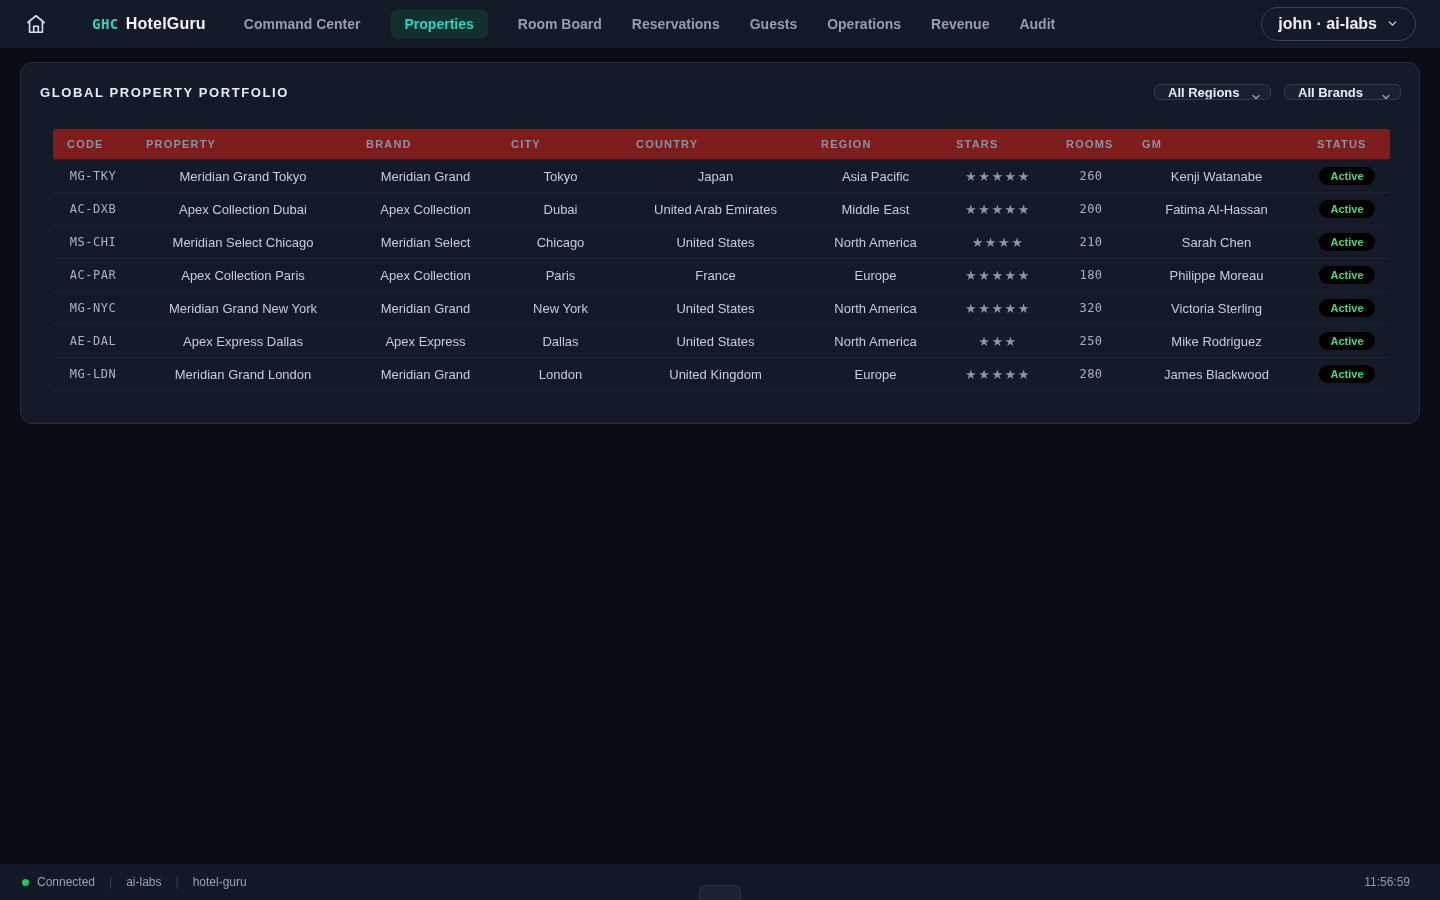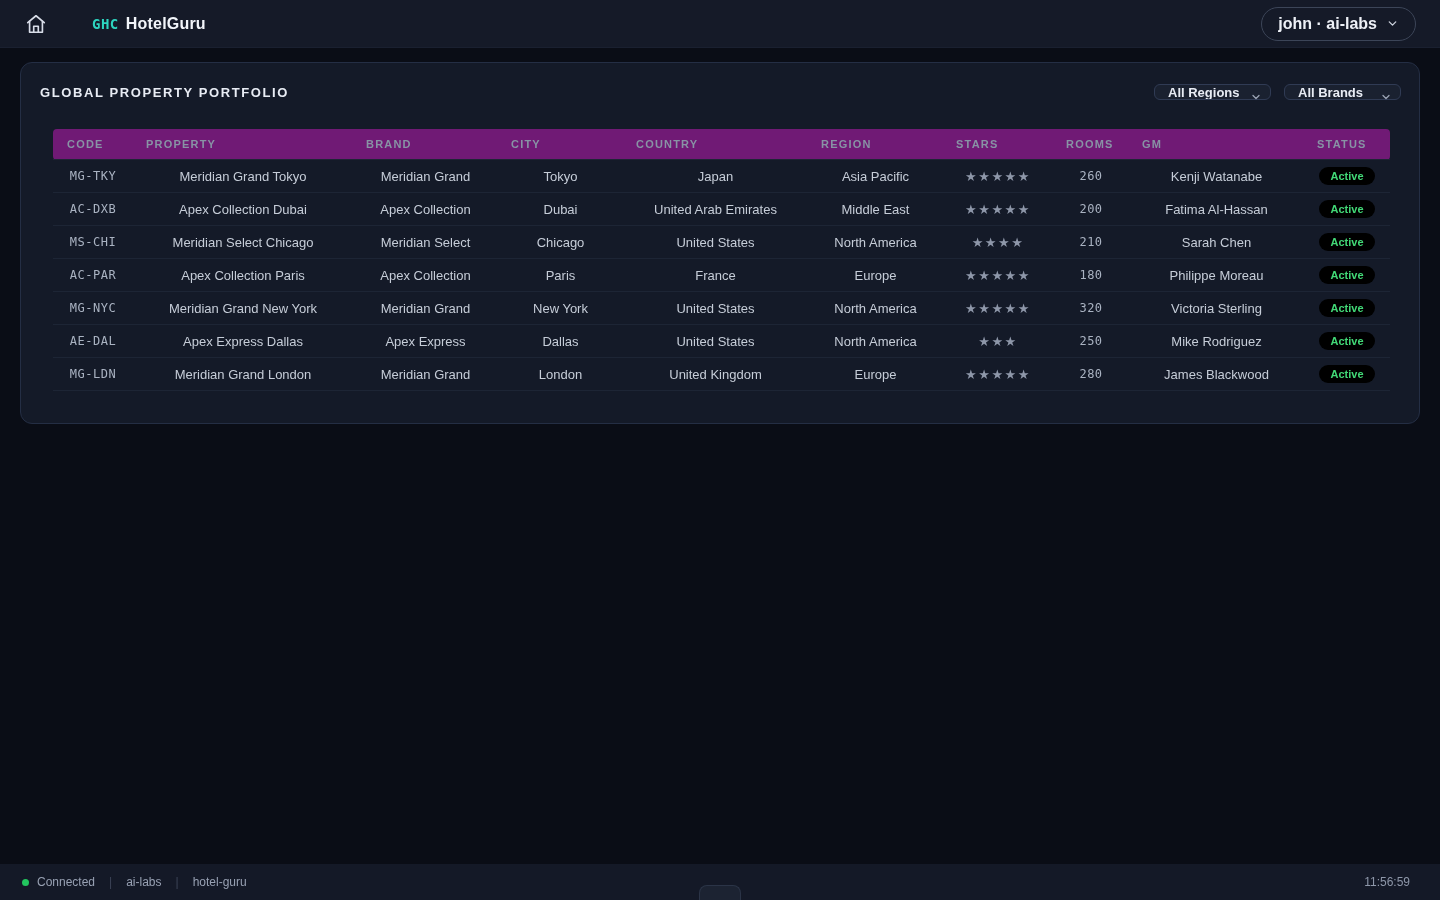--- a/index.html
+++ b/index.html
@@ -69,21 +69,21 @@
     font-family: "Liberation Sans", sans-serif;
     font-size: 13px; font-weight: 600;
     height: 16px; padding: 0 30px 0 13px; cursor: pointer; min-width: 117px;
   }
   .select-wrap svg {
     position: absolute; right: 9px; top: 8px; width: 12px; height: 12px; pointer-events: none;
   }
   
   .table-wrap { margin: 28px 14px 0 14px; }
   table { width: 100%; border-collapse: collapse; table-layout: fixed; }
-  thead tr { background: #701a75; }
+  thead tr { background: #7f1d1d; }
   th {
     font-size: 11px; font-weight: 700; letter-spacing: 1.2px;
     color: #8893a5; text-transform: uppercase; text-align: left;
     padding: 9px 12px 9px 13px; white-space: nowrap;
   }
   th:first-child { border-radius: 4px 0 0 4px; padding-left: 14px; }
   th:last-child { border-radius: 0 4px 4px 0; }
   td {
     text-align: center; font-size: 13px; color: #c6cdd8;
     padding: 7px 6px; white-space: nowrap; overflow: hidden;
@@ -127,20 +127,30 @@
     <svg viewBox="0 0 24 24" fill="none" stroke="#d8dde8" stroke-width="1.8" stroke-linecap="round" stroke-linejoin="round">
       <path d="M3 10.5 12 3l9 7.5"></path>
       <path d="M5 9.2V21h14V9.2"></path>
       <path d="M9.5 21v-6.5h5V21"></path>
     </svg>
   </button>
   <div class="logo">
     <span class="logo-ghc">GHC</span>
     <span class="logo-name">HotelGuru</span>
   </div>
+  <div class="nav-links" id="nav-links">
+      <div class="nav-link">Command Center</div>
+      <div class="nav-link active">Properties</div>
+      <div class="nav-link">Room Board</div>
+      <div class="nav-link">Reservations</div>
+      <div class="nav-link">Guests</div>
+      <div class="nav-link">Operations</div>
+      <div class="nav-link">Revenue</div>
+      <div class="nav-link">Audit</div>
+    </div>
   <div class="user-menu">
     <span>john · ai-labs</span>
     <svg viewBox="0 0 24 24" fill="none" stroke="#cdd3de" stroke-width="2.4" stroke-linecap="round" stroke-linejoin="round">
       <path d="M6 9l6 6 6-6"></path>
     </svg>
   </div>
 </nav>
 
 <section class="card">
   <div class="card-head">

